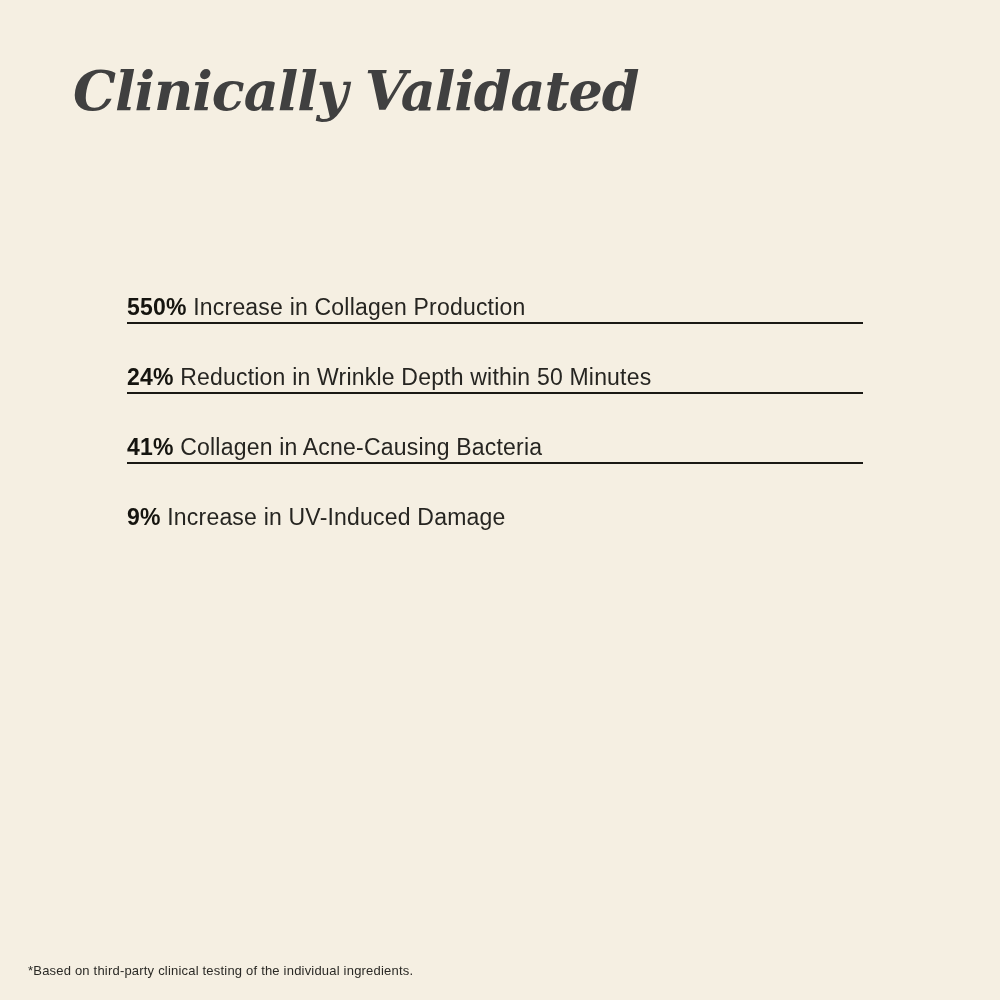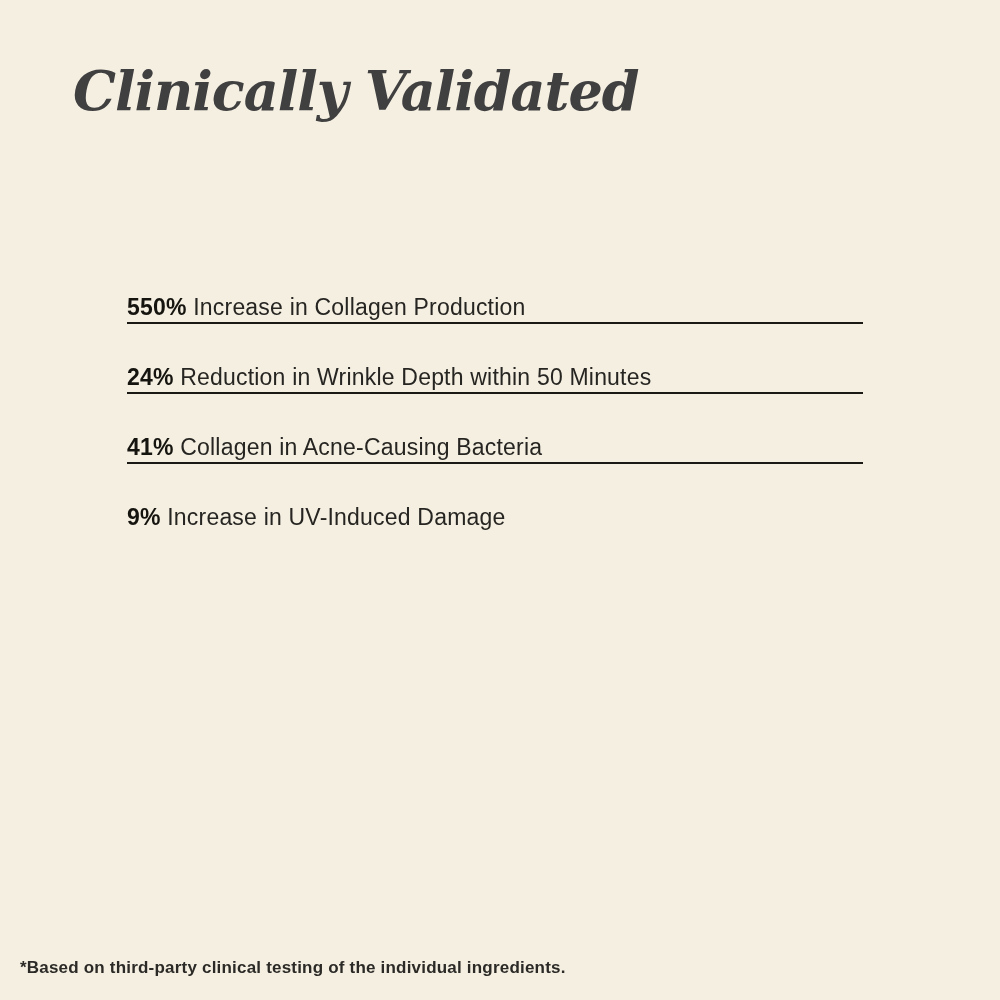--- a/index.html
+++ b/index.html
@@ -46,27 +46,26 @@
   .claim-row:last-child {
     border-bottom: none;
     margin-bottom: 0;
   }
   .claim-value {
     font-weight: bold;
     color: #15140f;
   }
   .footnote {
     position: absolute;
-    left: 20px;
+    left: 28px;
     bottom: 20px;
-    font-size: 17px;
+    font-size: 13px;
     line-height: 1.4;
     letter-spacing: 0.2px;
     color: #2b2a26;
-    font-weight: bold;
   }
 </style>
 </head>
 <body>
 
 <h1 class="page-title">Clinically Validated</h1>
 
 <div class="claims-list">
   <div class="claim-row">
     <span class="claim-value">550%</span>

